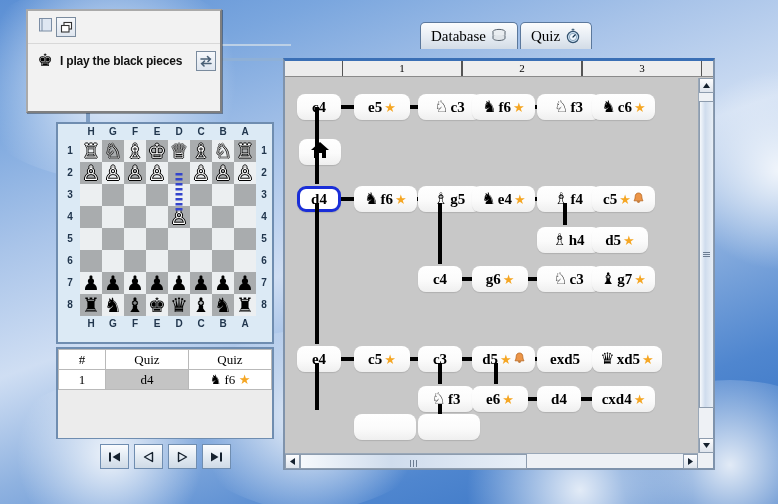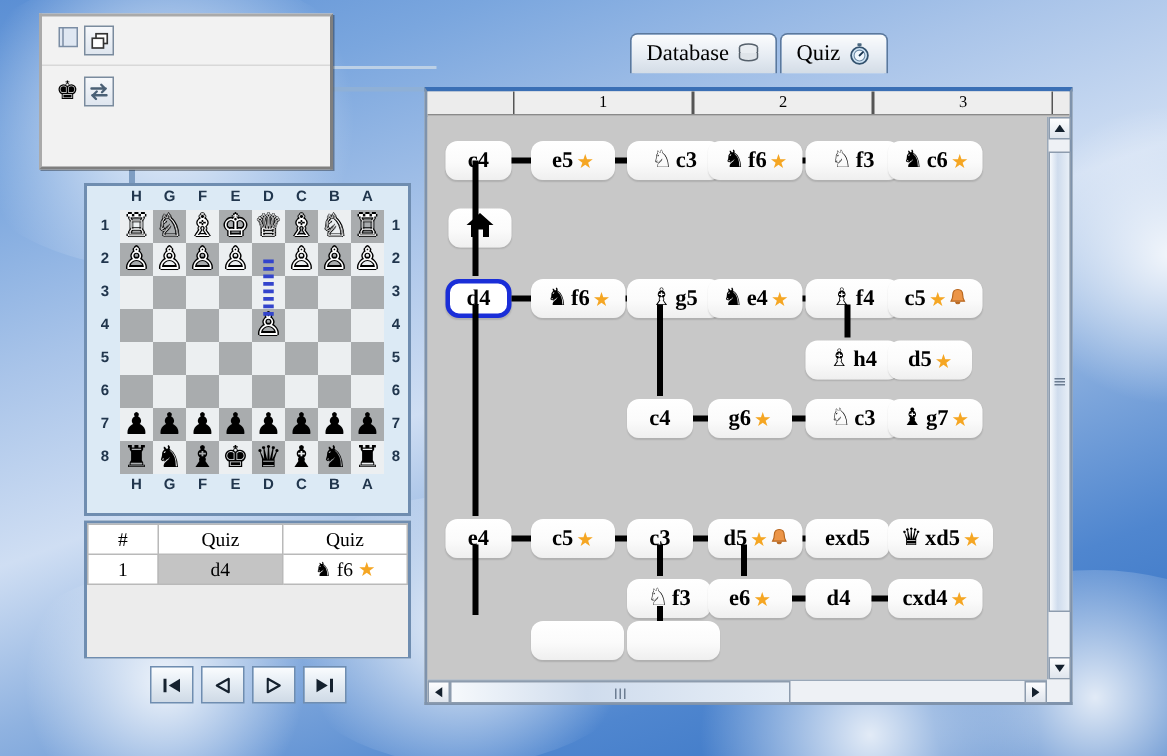--- a/index.html
+++ b/index.html
@@ -256,20 +256,21 @@
     <span class="minibtn">
       <svg width="13" height="13" viewBox="0 0 13 13">
         <rect x="4" y="1.5" width="7.5" height="6.5" fill="#fff" stroke="#333" stroke-width="1.1"></rect>
         <rect x="1.5" y="4.5" width="7.5" height="6.5" fill="#fff" stroke="#333" stroke-width="1.1"></rect>
       </svg>
     </span>
   </div>
 
   <div class="guest-row r-black">
     <span class="g-icon" style="font-size:17px;line-height:1;color:#000;">♚</span>
+    <span class="g-label">I play the black pieces</span>
     <span class="minibtn">
       <svg width="14" height="12" viewBox="0 0 14 12">
         <path d="M2 4 h9 l-2.5 -2.5 M11.5 4 l-2.5 2.5" fill="none" stroke="#4a6076" stroke-width="1.6" stroke-linecap="round" stroke-linejoin="round"></path>
         <path d="M12 8.5 h-9 l2.5 -2.5 M2.5 8.5 l2.5 2.5" fill="none" stroke="#4a6076" stroke-width="1.6" stroke-linecap="round" stroke-linejoin="round"></path>
       </svg>
     </span>
   </div>
 </div>
 
 <div id="tabbar">

